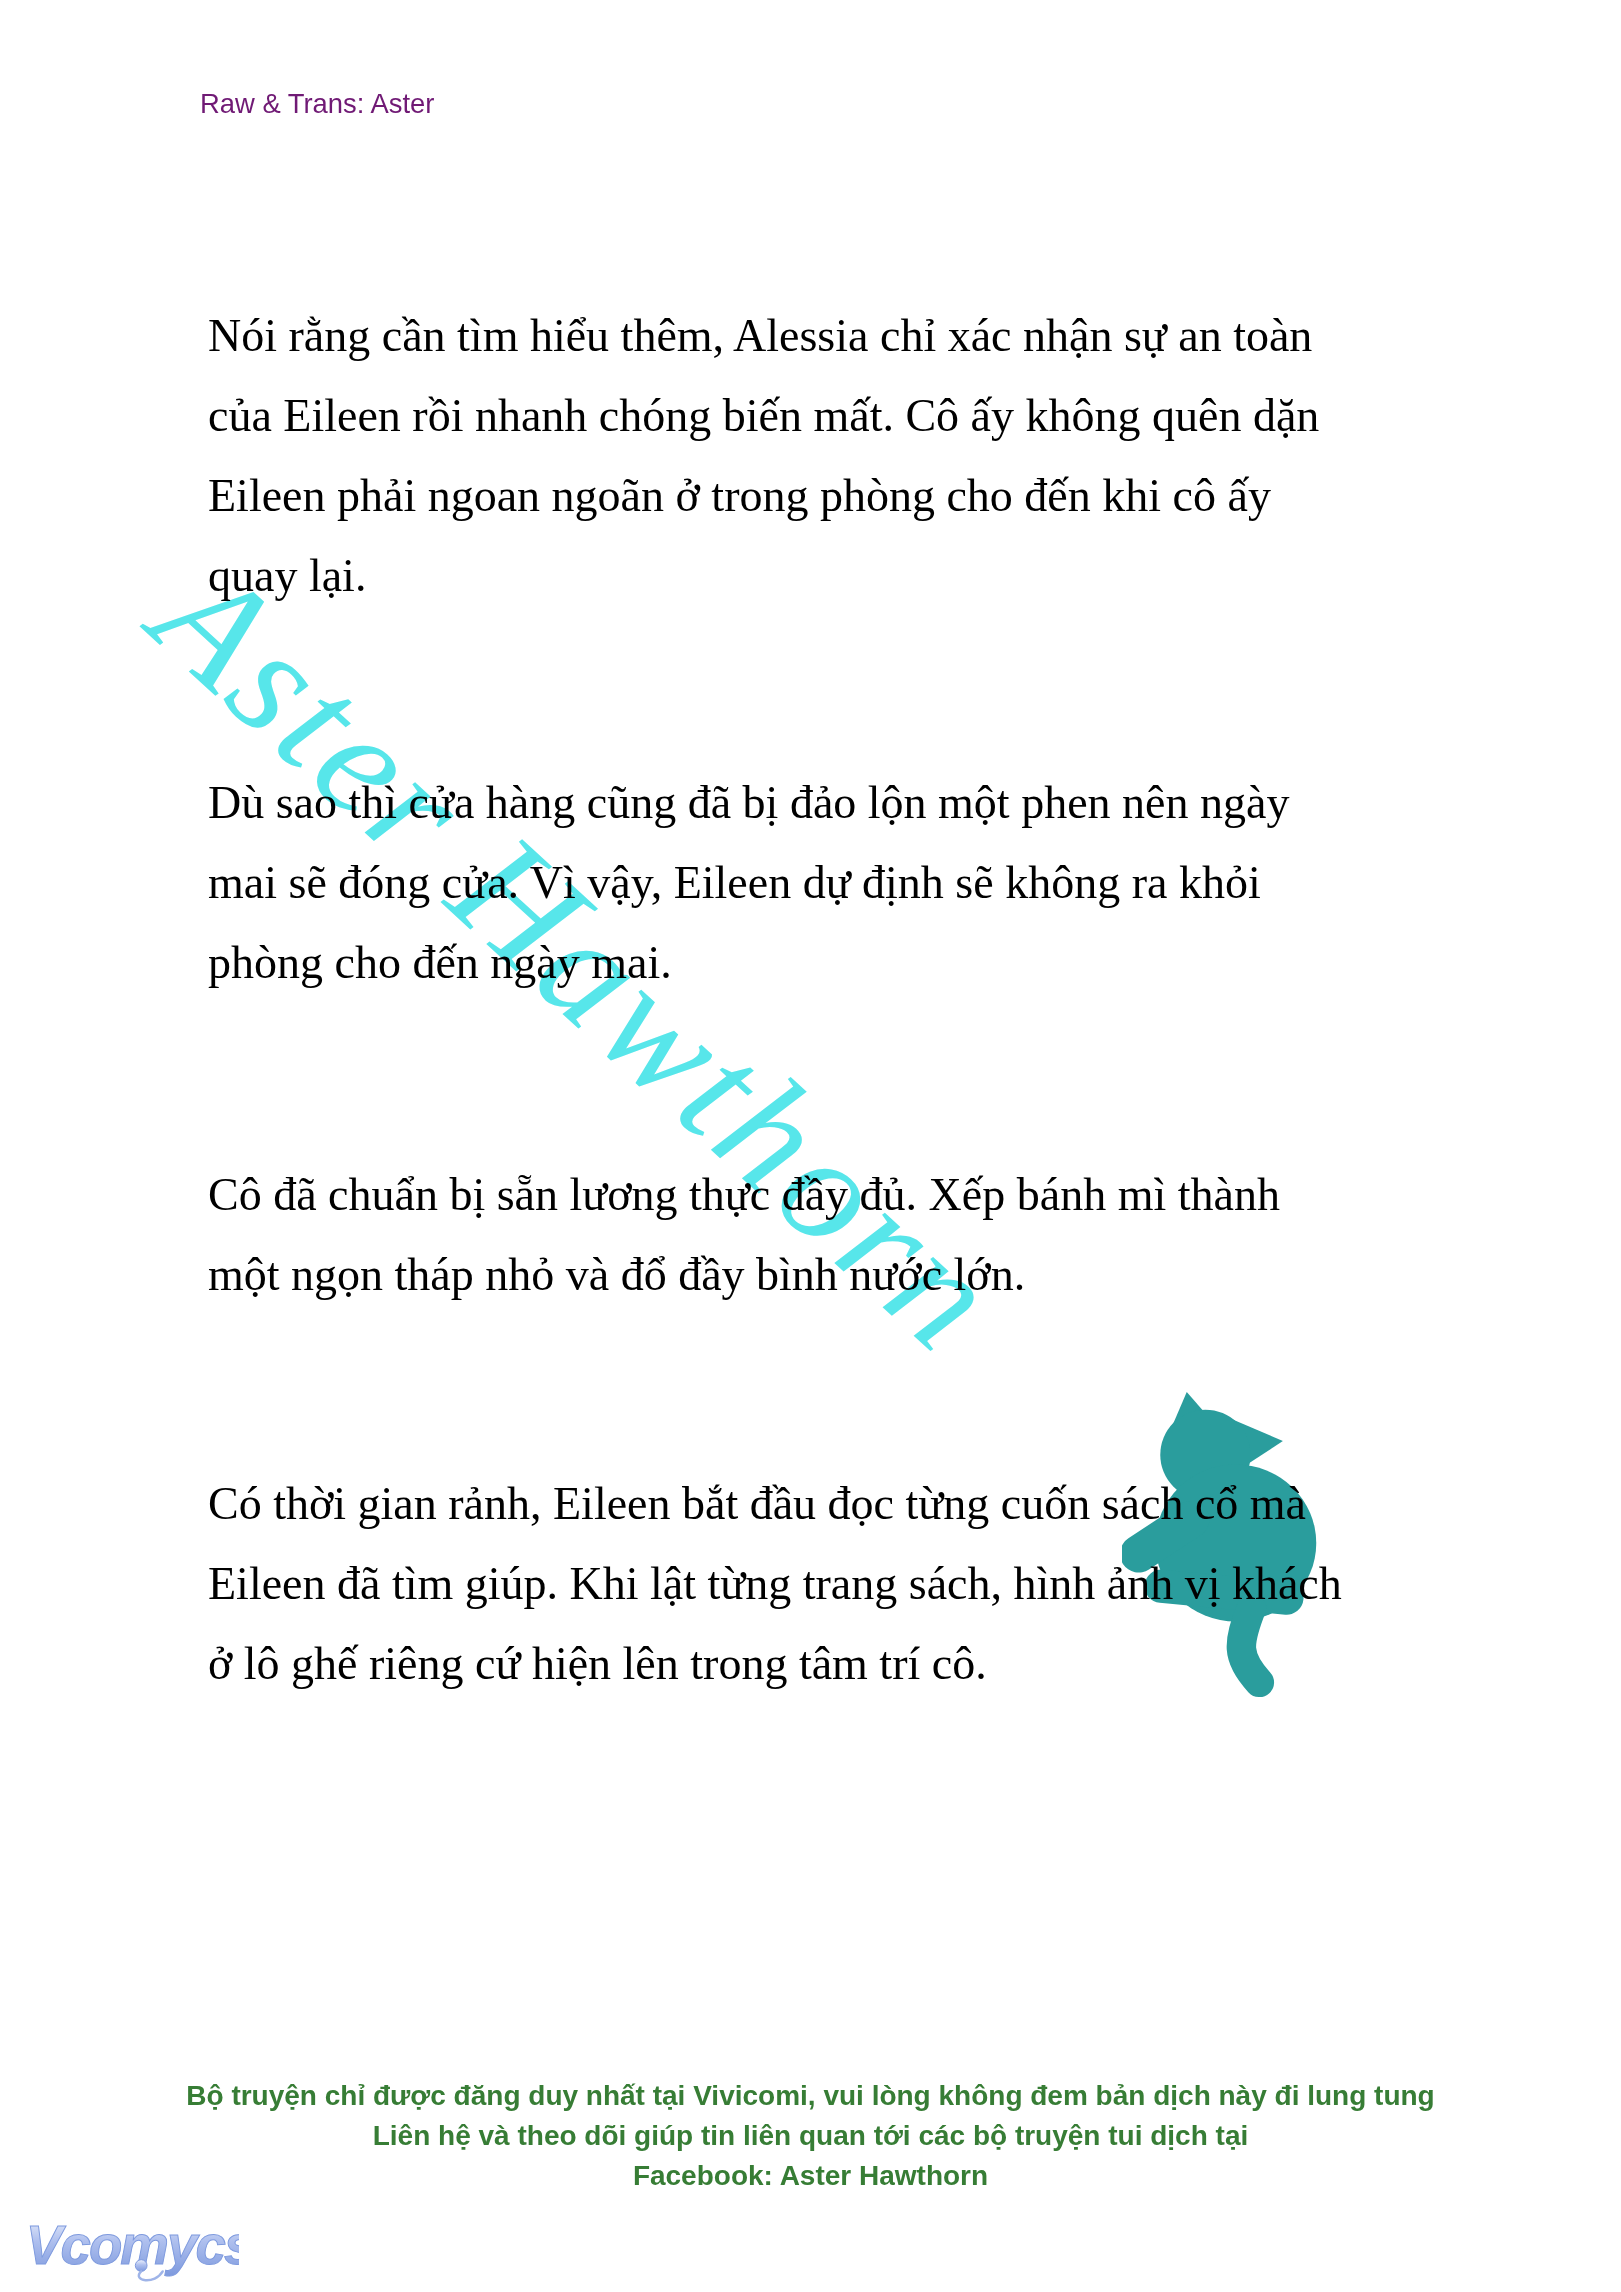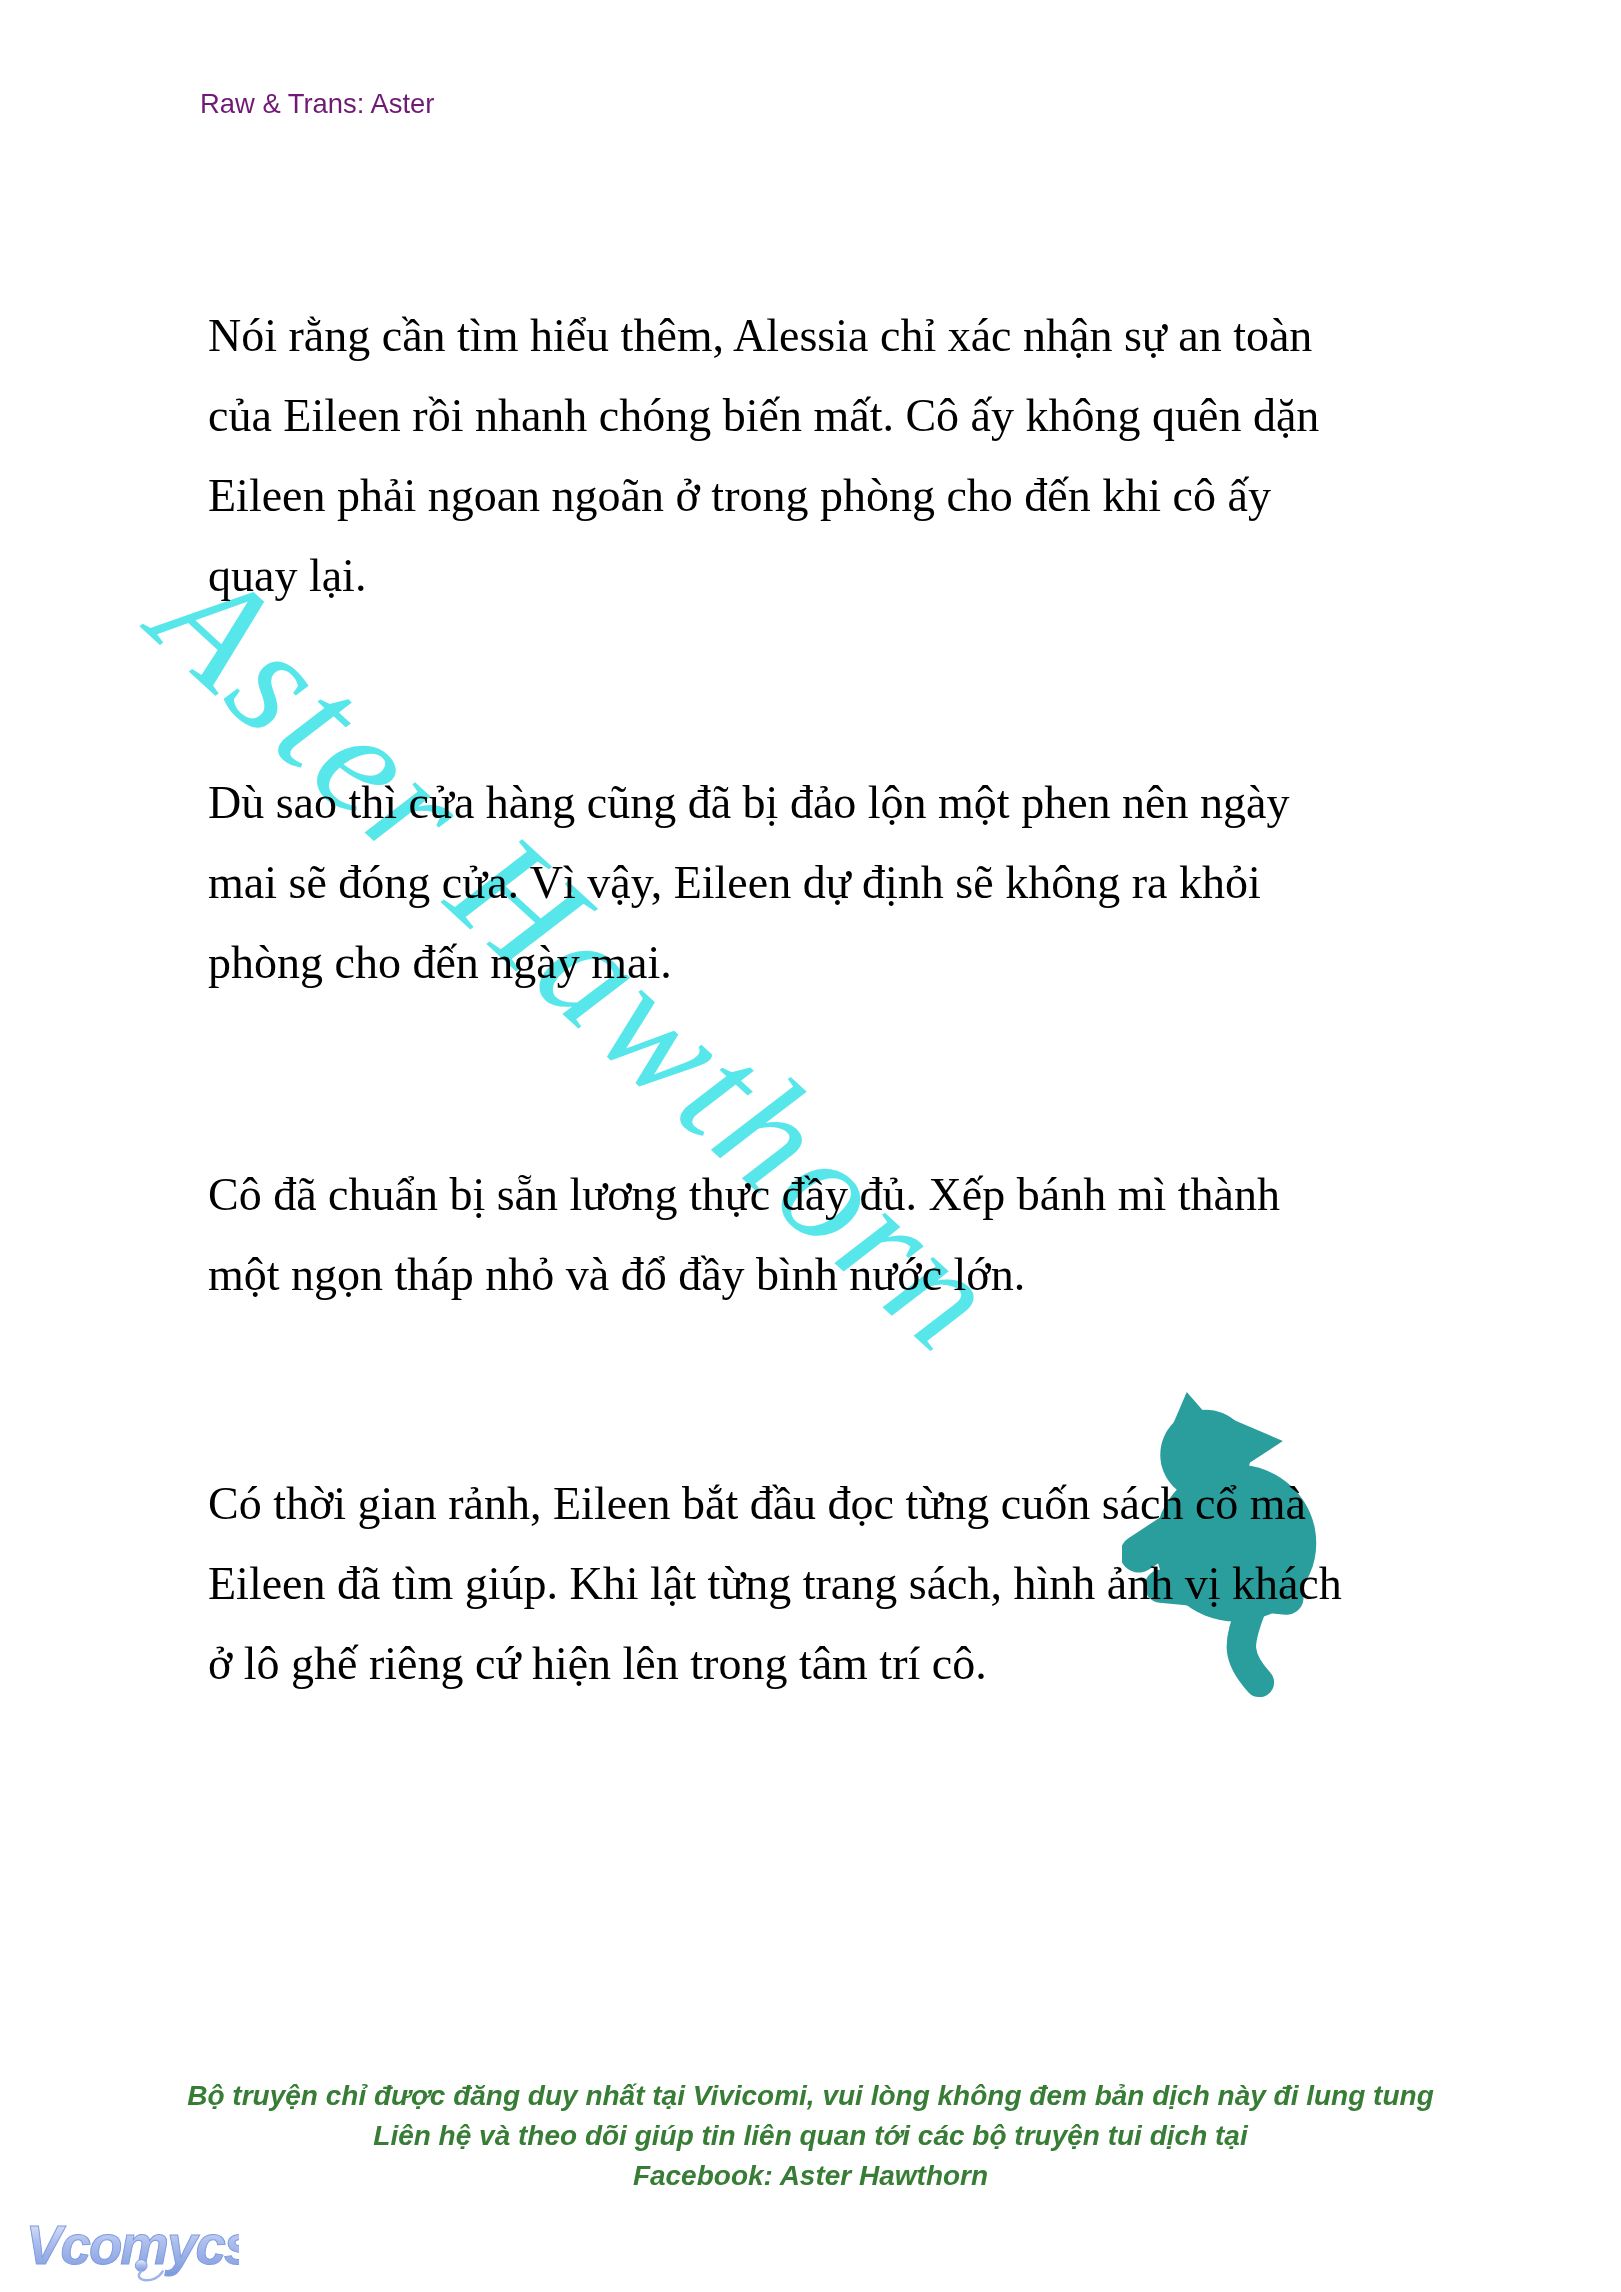--- a/index.html
+++ b/index.html
@@ -63,21 +63,20 @@
   .para.m3 { margin-bottom: 149px; }
   .line { white-space: nowrap; }
   .footer {
     position: absolute;
     left: 0;
     top: 2076px;
     width: 1621px;
     text-align: center;
     font-family: "Liberation Sans", sans-serif;
     font-weight: bold;
-    font-style: italic;
     font-size: 28px;
     line-height: 40px;
     color: var(--footer-green, #377d35);
     z-index: 3;
   }
   .logo {
     position: absolute;
     left: 15.7px;
     top: 2203px;
     z-index: 3;

